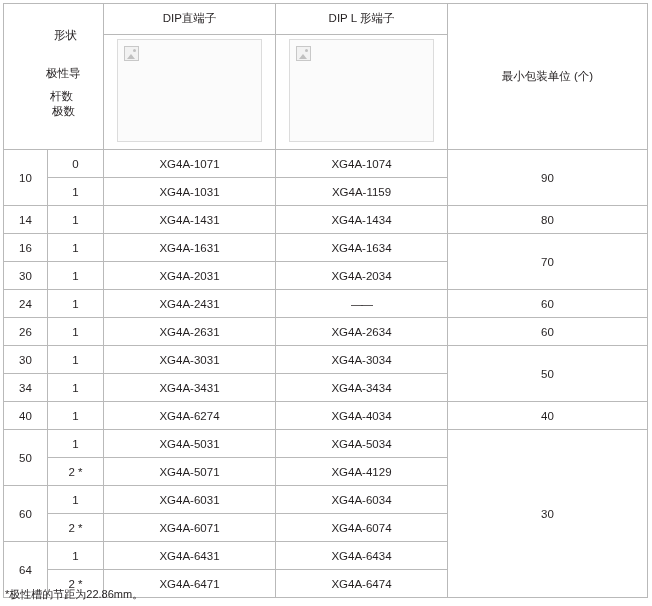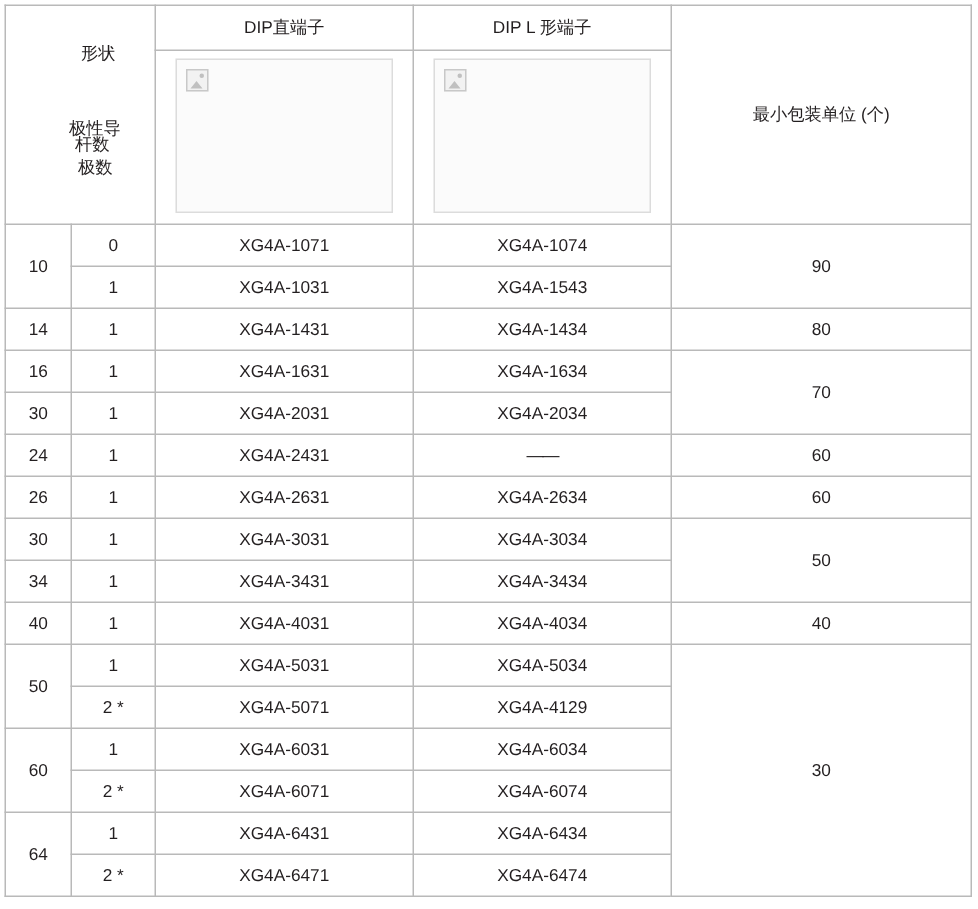--- a/index.html
+++ b/index.html
@@ -48,21 +48,21 @@
     height: 100%;
     min-height: 145px;
   }
   .corner-label {
     position: absolute;
     font-size: 11.5px;
     white-space: nowrap;
     color: #231f20;
   }
   .lbl-shape { top: 24px; left: 50px; }
-  .lbl-polarity { top: 74px; left: 42px; }
+  .lbl-polarity { top: 62px; left: 42px; }
   .lbl-rod { top: 85px; left: 46px; }
   .lbl-poles { top: 100px; left: 7px; margin-left: 41px; }
 
   .hdr-title {
     font-size: 11.5px;
     height: 22px;
     vertical-align: middle;
   }
   .img-cell {
     height: 118px;
@@ -162,21 +162,21 @@
       <tr>
         <td rowspan="2">10</td>
         <td>0</td>
         <td>XG4A-1071</td>
         <td>XG4A-1074</td>
         <td rowspan="2">90</td>
       </tr>
       <tr>
         <td>1</td>
         <td>XG4A-1031</td>
-        <td>XG4A-1543</td>
+        <td>XG4A-1159</td>
       </tr>
 
       <tr>
         <td>14</td>
         <td>1</td>
         <td>XG4A-1431</td>
         <td>XG4A-1434</td>
         <td>80</td>
       </tr>
 
@@ -220,21 +220,21 @@
       <tr>
         <td>34</td>
         <td>1</td>
         <td>XG4A-3431</td>
         <td>XG4A-3434</td>
       </tr>
 
       <tr>
         <td>40</td>
         <td>1</td>
-        <td>XG4A-4031</td>
+        <td>XG4A-6274</td>
         <td>XG4A-4034</td>
         <td>40</td>
       </tr>
 
       <tr>
         <td rowspan="2">50</td>
         <td>1</td>
         <td>XG4A-5031</td>
         <td>XG4A-5034</td>
         <td rowspan="6">30</td>
@@ -264,13 +264,14 @@
         <td>XG4A-6434</td>
       </tr>
       <tr>
         <td>2 *</td>
         <td>XG4A-6471</td>
         <td>XG4A-6474</td>
       </tr>
     </tbody>
   </table>
 
+  <div class="footnote">*极性槽的节距为22.86mm。</div>
 </div>
 
 </body></html>

